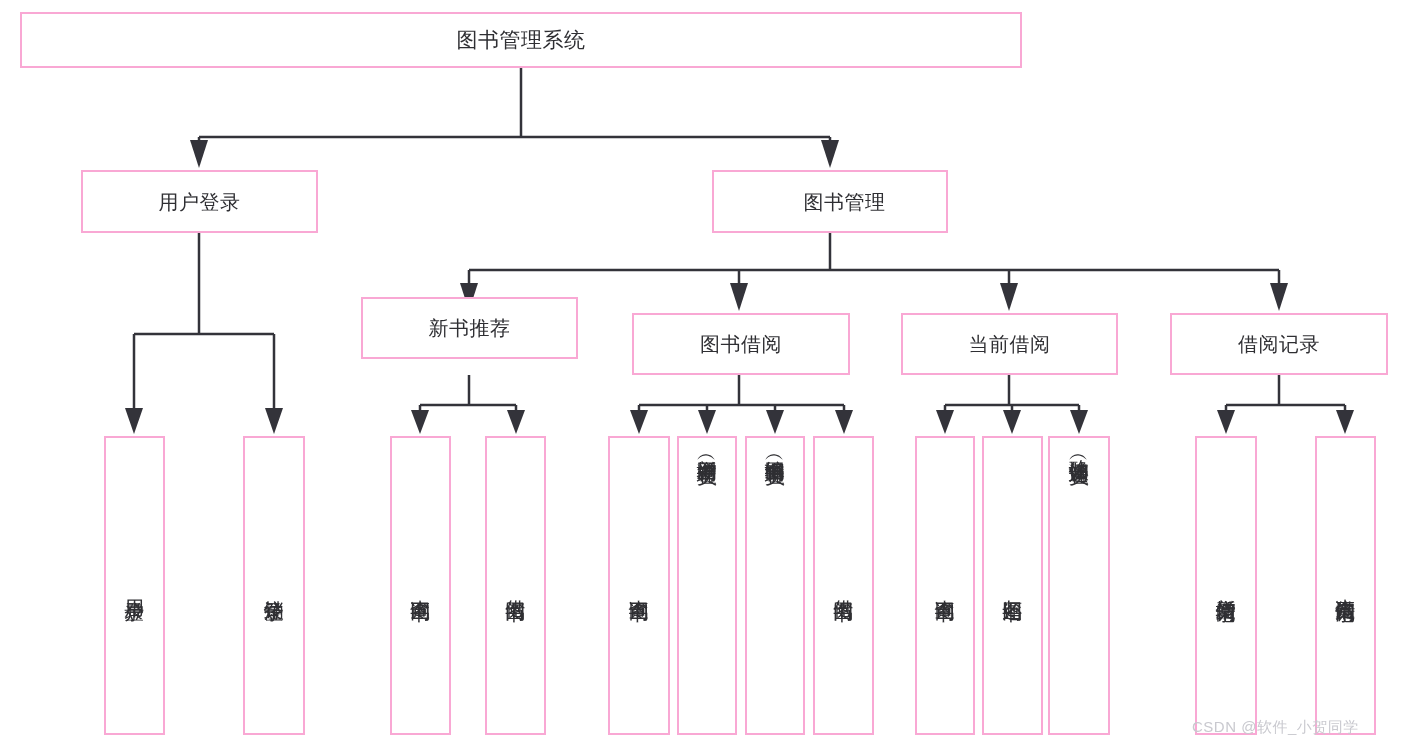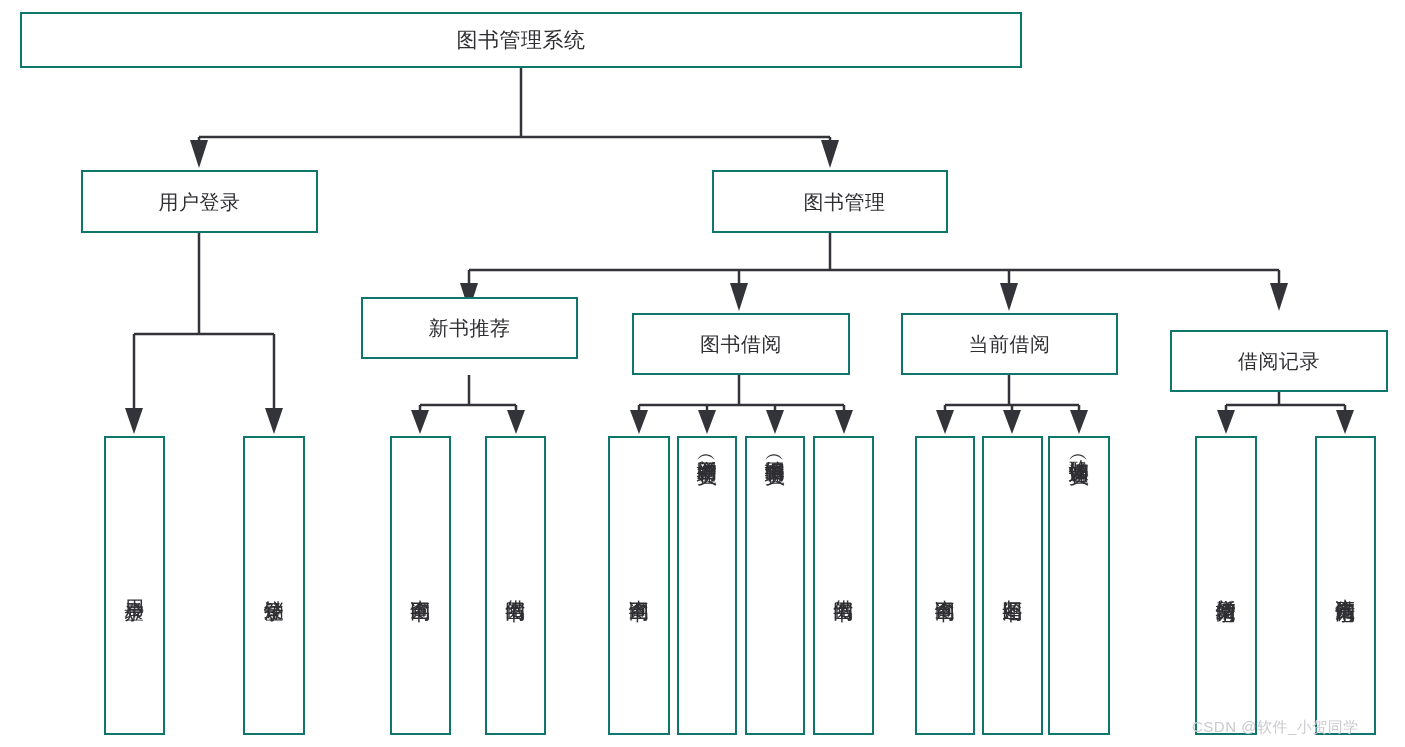--- a/index.html
+++ b/index.html
@@ -2,21 +2,21 @@
 <html><head>
 <meta charset="utf-8">
 <style>
   html,body{margin:0;padding:0;background:#ffffff;}
   body{font-family:"Liberation Sans","DejaVu Sans",sans-serif;}
   #stage{position:relative;width:1405px;height:747px;background:#ffffff;overflow:hidden;}
   #wires{position:absolute;left:0;top:0;width:1405px;height:747px;}
   .node{
     position:absolute;
     box-sizing:border-box;
-    border:2px solid #0f766e;
+    border:2px solid #f9a8d4;
     background:#ffffff;
     display:flex;
     align-items:center;
     justify-content:center;
     color:#2f2f33;
   }
   .node .lbl{
     display:block;
     white-space:pre;
     letter-spacing:0.5px;
@@ -140,21 +140,21 @@
 
   <div class="node h-node" style="left:361px;top:297px;width:217px;height:62px;">
     <span class="lbl">新书推荐</span>
   </div>
   <div class="node h-node" style="left:901px;top:313px;width:217px;height:62px;">
     <span class="lbl">当前借阅</span>
   </div>
   <div class="node h-node" style="left:632px;top:313px;width:218px;height:62px;">
     <span class="lbl">图书借阅</span>
   </div>
-  <div class="node h-node" style="left:1170px;top:330px;width:218px;height:62px;justify-content:center;">
+  <div class="node h-node" style="left:1170px;top:313px;width:218px;height:62px;justify-content:center;">
     <span class="lbl">借阅记录</span>
   </div>
 
   <div class="node v-node short" style="left:104px;top:436px;width:61px;height:299px;">
     <span class="lbl">用户登录</span>
   </div>
   <div class="node v-node short" style="left:243px;top:436px;width:62px;height:299px;">
     <span class="lbl">注销登录</span>
   </div>
 

